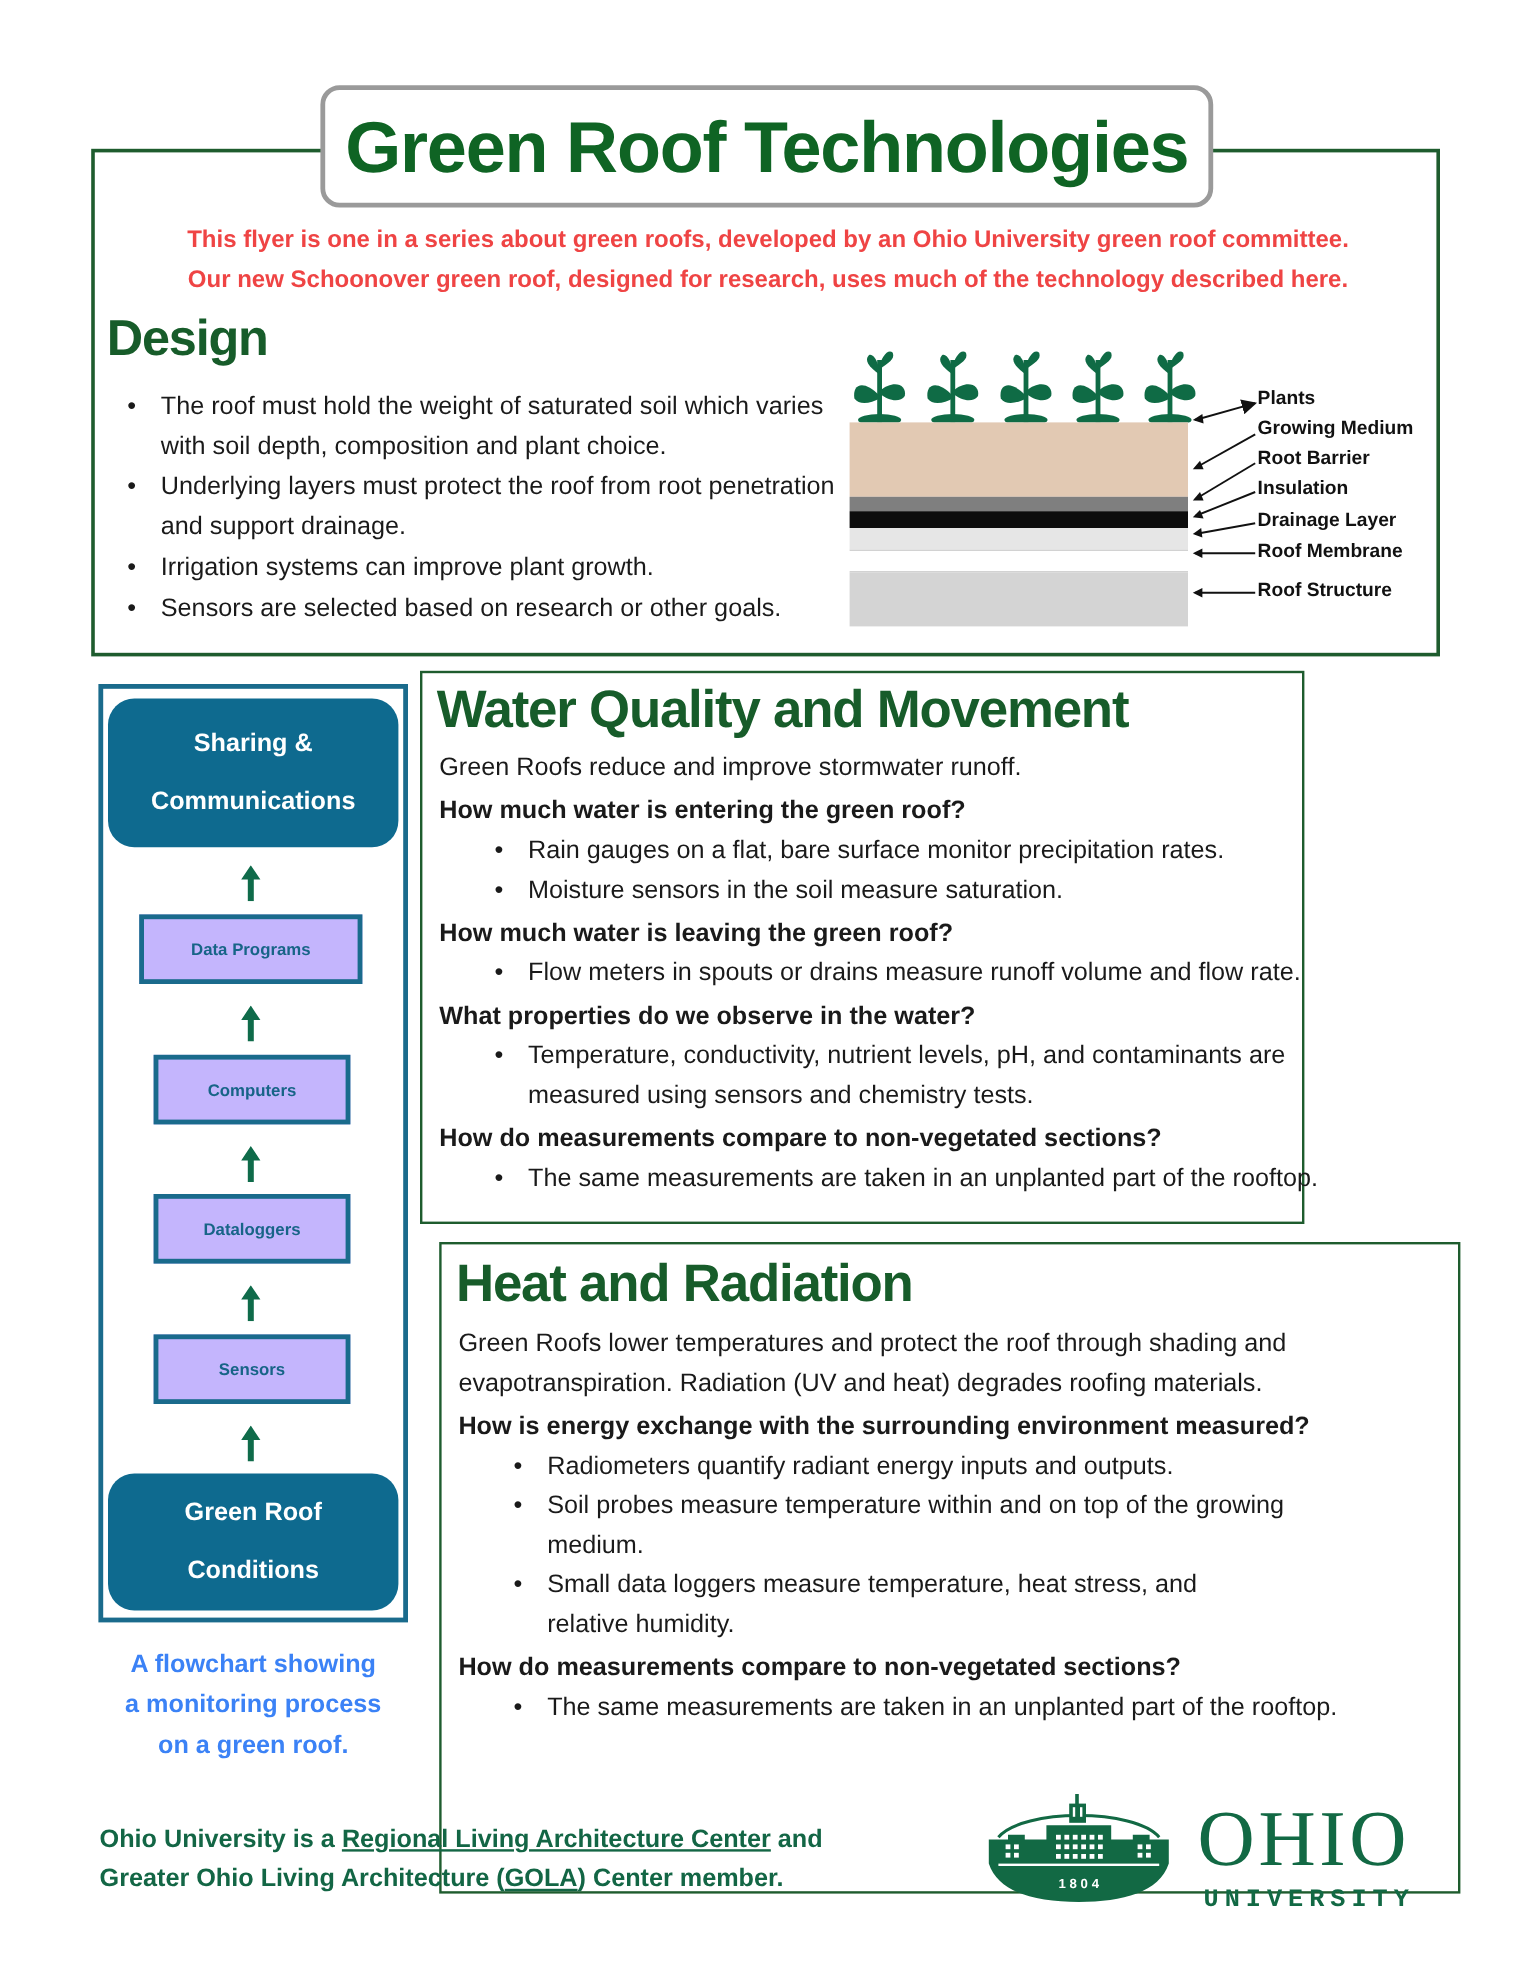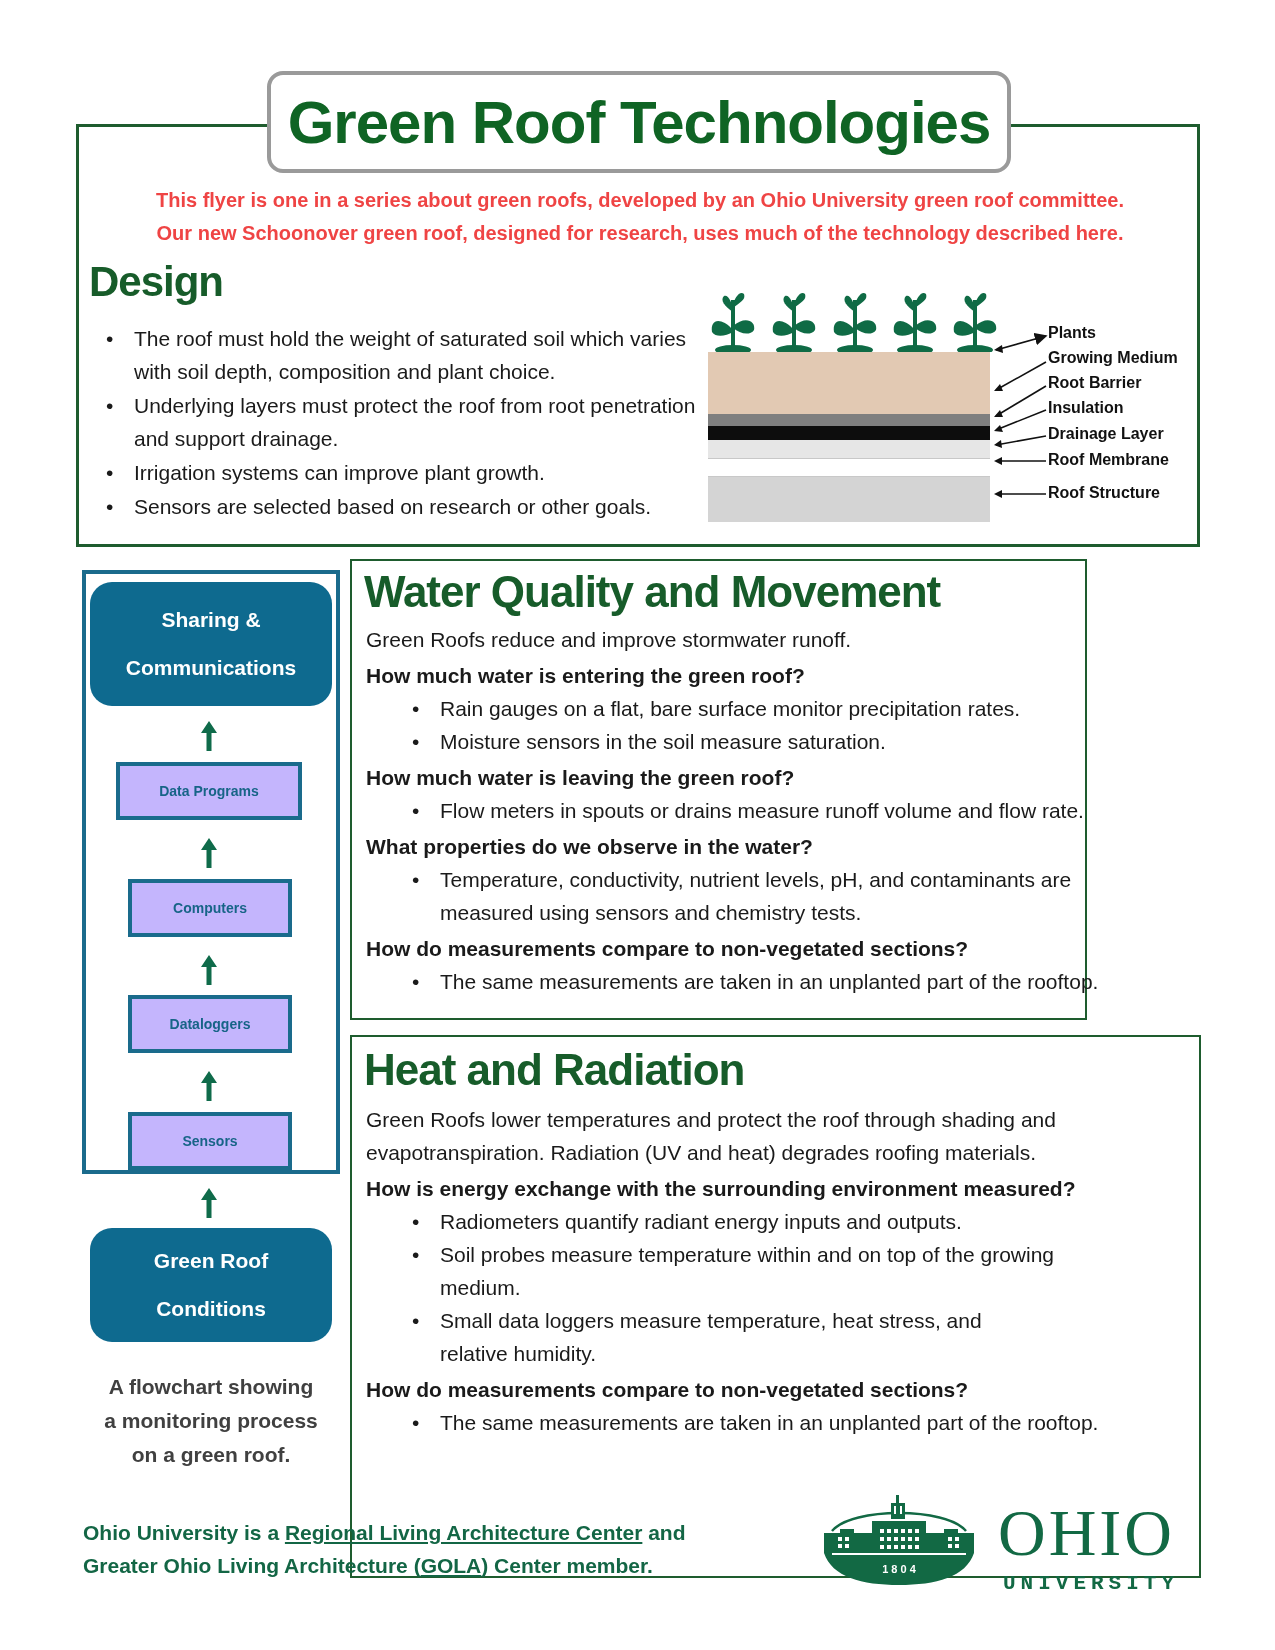--- a/index.html
+++ b/index.html
@@ -19,30 +19,30 @@
     .design-list li::before { content: "•"; position: absolute; left: 6px; top: 0; }
 
     
     .diagram { left: 700px; top: 290px; width: 500px; height: 240px; }
     .plant { position: absolute; top: 0; width: 46px; height: 62px; }
     .layer { position: absolute; left: 8px; width: 282px; }
     .lbl { position: absolute; left: 348px; font-size: 16px; font-weight: bold; color: #111; white-space: nowrap; }
     .arrows { position: absolute; left: 0; top: 0; }
 
     
-    .flow-box { left: 82px; top: 570px; width: 258px; height: 604px; border: 4px solid #1a6b8c; }
+    .flow-box { left: 82px; top: 570px; width: 258px; height: 782px; border: 4px solid #1a6b8c; }
     .flow-round { position: absolute; left: 4px; width: 242px; background: #0e6a8f; border-radius: 22px; color: #fff; font-weight: bold; font-size: 21px; text-align: center; display: flex; flex-direction: column; justify-content: center; line-height: 48px; }
     .flow-rect { position: absolute; background: #c4b5fd; border: 4px solid #1a6b8c; color: #176487; font-weight: bold; font-size: 14px; display: flex; align-items: center; justify-content: center; }
     .flow-arrow { position: absolute; left: 114px; width: 18px; height: 30px; }
-    .flow-caption { left: 82px; top: 1370px; width: 258px; text-align: center; font-weight: bold; font-size: 21px; line-height: 34px; color: #404040; }
+    .flow-caption { left: 82px; top: 1370px; width: 258px; text-align: center; font-weight: bold; font-size: 21px; line-height: 34px; color: #3b82f6; }
 
     
     .sec-box { border: 2px solid #1e5c2e; }
     .water-box { left: 350px; top: 559px; width: 737px; height: 461px; }
-    .heat-box { left: 350px; top: 1035px; width: 851px; height: 543px; }
+    .heat-box { left: 366px; top: 1035px; width: 851px; height: 543px; }
     .sec-h { position: absolute; left: 12px; font-size: 44px; font-weight: bold; color: #175c2a; letter-spacing: -1px; white-space: nowrap; }
     .sec-body { position: absolute; left: 14px; width: 820px; font-size: 21px; line-height: 33px; }
     .sec-body .q { font-weight: bold; margin-top: 3px; }
     .sec-body ul { list-style: none; }
     .sec-body li { position: relative; padding-left: 74px; }
     .sec-body li::before { content: "•"; position: absolute; left: 46px; top: 0; }
 
     
     .footer-text { left: 83px; top: 1516px; font-size: 21px; line-height: 33px; color: #136645; font-weight: bold; }
     .footer-text .u { text-decoration: underline; }

